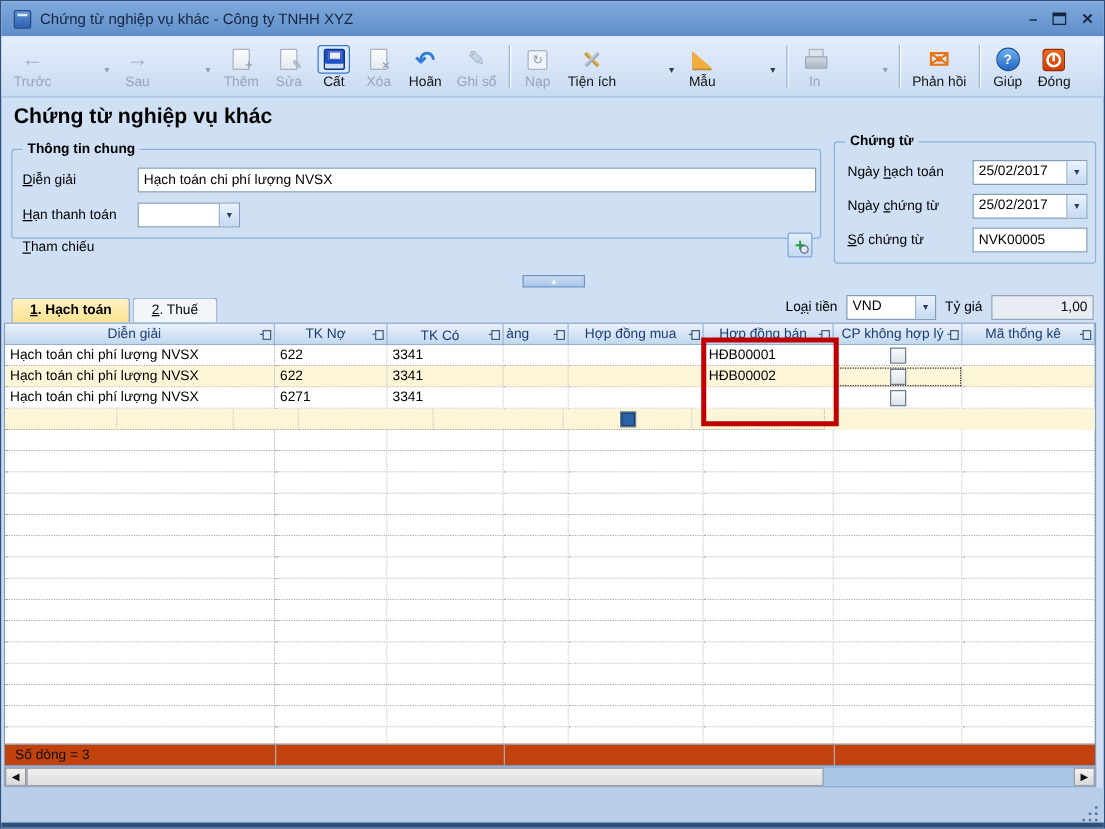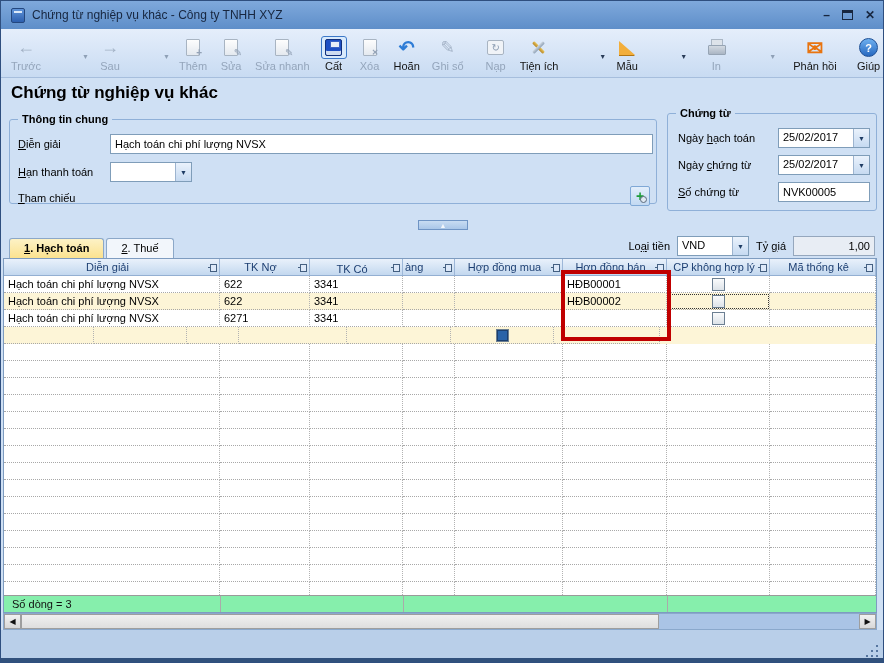--- a/index.html
+++ b/index.html
@@ -67,21 +67,21 @@
   .ic-power{width:20px;}
   .ic-power::before{content:"";position:absolute;width:16px;height:16px;border-radius:3px;
       background:linear-gradient(#f06a20,#d03c04);border:1px solid #962c04;}
   .ic-power::after{content:"";position:absolute;width:8px;height:8px;border:2px solid #fff;border-radius:50%;
       background:linear-gradient(#fff,#fff) no-repeat center top / 2px 5px;}
 
   
   .page-title{position:absolute;left:10px;top:82px;font-size:17px;font-weight:bold;color:#000;}
   .groupbox{position:absolute;border:1px solid #8fb0d8;border-radius:3px;}
   .gb-legend{position:absolute;top:-7px;left:8px;background:#cfe0f4;padding:0 4px;font-weight:bold;}
-  .gb-general{left:8px;top:118px;width:648px;height:85px;}
+  .gb-general{left:8px;top:118px;width:648px;height:72px;}
   .gb-doc{left:666px;top:112px;width:210px;height:98px;}
   .frm-label{position:absolute;color:#000;}
   .ak{text-decoration:underline;}
   .txt{position:absolute;height:20px;border:1px solid #7f9db9;background:#fff;font-family:"Liberation Sans",sans-serif;
        font-size:11px;padding:0 4px;}
   .txt:disabled{background:#e8edf4;color:#000;border-color:#95a7bd;}
   .combo{position:absolute;height:20px;border:1px solid #7f9db9;background:#fff;display:flex;}
   .combo .val{flex:1;padding:2px 4px;white-space:nowrap;overflow:hidden;}
   .combo .btn{width:16px;background:linear-gradient(#eaf2fc,#c6daf1);border-left:1px solid #9db4cf;
       display:flex;align-items:center;justify-content:center;font-size:7px;color:#1e3c64;}
@@ -121,21 +121,21 @@
   .g-row{display:flex;height:17px;flex:0 0 auto;background:#fff;}
   .g-row.alt{background:#fdf5d7;}
   .g-cell{border-right:1px dotted #b2b2b2;border-bottom:1px dotted #a8a8a8;
           padding:1px 4px;white-space:nowrap;overflow:hidden;display:flex;align-items:center;}
   .g-cell.center{justify-content:center;}
   .g-cell.focus{outline:1px dotted #333;outline-offset:-2px;}
   .cb{width:13px;height:13px;border:1px solid #6c7f92;background:linear-gradient(#fafbfc,#dde3e9);
       display:flex;align-items:center;justify-content:center;}
   .cb.checked::before{content:"";width:9px;height:9px;background:#2a63a8;border:1px solid #1c3f6e;}
   .g-filler{flex:1 1 auto;overflow:hidden;}
-  .g-summary{position:relative;flex:0 0 auto;height:17px;background:#86efac;border-top:1px solid #9a9a9a;
+  .g-summary{position:relative;flex:0 0 auto;height:17px;background:#c2410c;border-top:1px solid #9a9a9a;
              display:flex;align-items:center;padding-left:8px;color:#111;}
   .g-sum-sep{position:absolute;top:0;bottom:0;width:1px;background:#aaa;}
 
   .red-annotation{position:absolute;left:557px;top:11px;width:110px;height:71px;
                   border:4px solid #c00000;pointer-events:none;z-index:5;}
 
   
   .hscroll{position:absolute;left:2px;top:612px;width:874px;height:17px;background:#aac4e6;
            display:flex;border:1px solid #8aa8cc;}
   .hs-btn{width:17px;height:100%;background:linear-gradient(#f2f2f2,#d8d8d8);border:1px solid #9e9e9e;
@@ -185,26 +185,20 @@
       <div class="tb-item dis">
         <div class="tb-col">
           <span class="ic ic-page-add"></span>
           <span class="tb-label">Thêm</span>
         </div>
       </div>
       <div class="tb-item dis">
         <div class="tb-col">
           <span class="ic ic-page-edit"></span>
           <span class="tb-label">Sửa</span>
-        </div>
-      </div>
-      <div class="tb-item dis">
-        <div class="tb-col">
-          <span class="ic ic-page-edit"></span>
-          <span class="tb-label">Sửa nhanh</span>
         </div>
       </div>
       <div class="tb-item">
         <div class="tb-col">
           <span class="ic ic-floppy hl"></span>
           <span class="tb-label">Cất</span>
         </div>
       </div>
       <div class="tb-item dis">
         <div class="tb-col">

